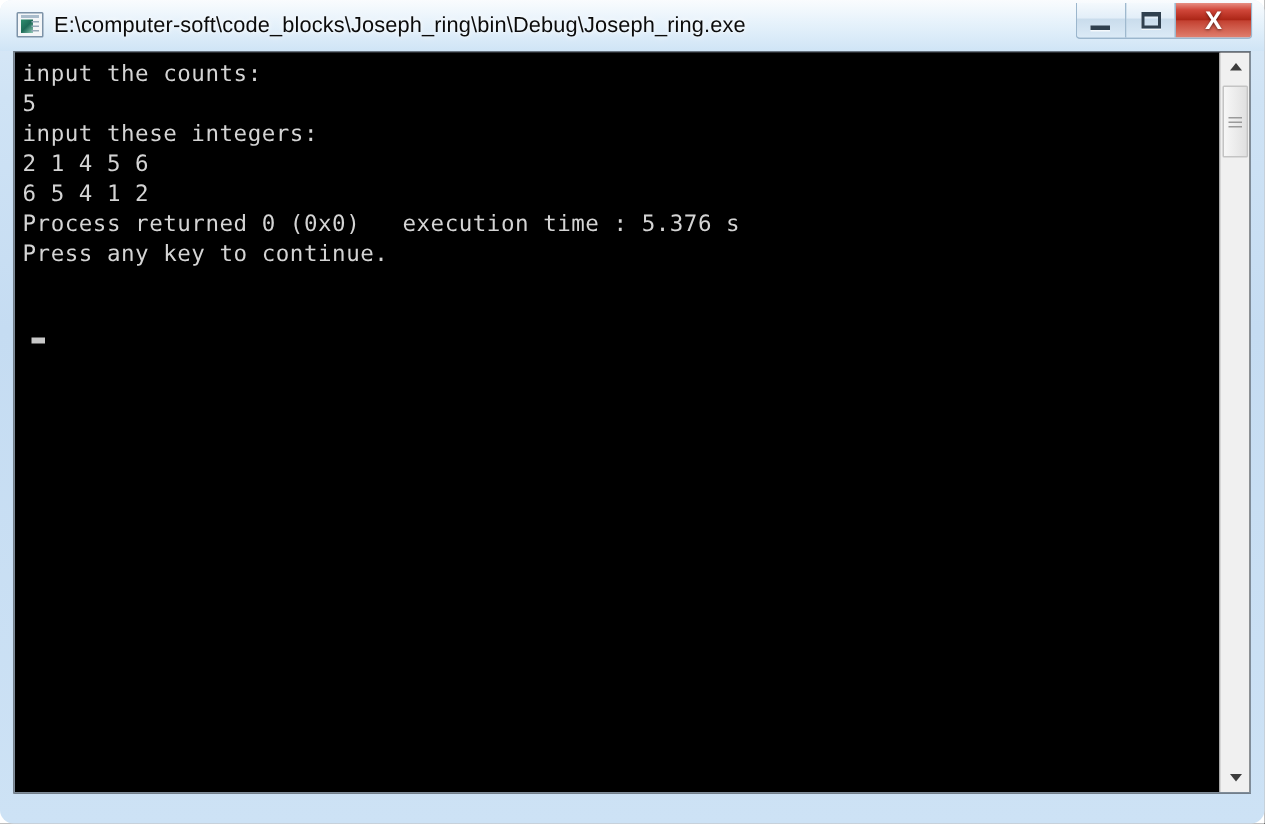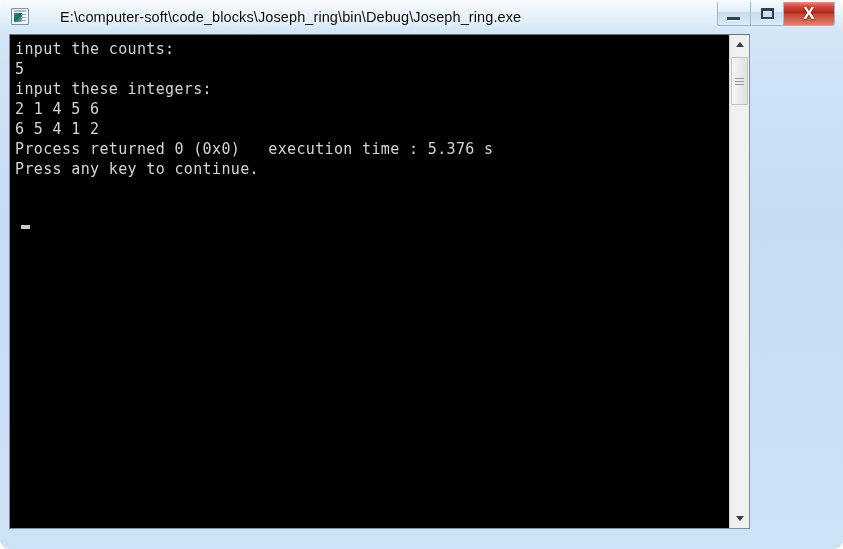--- a/index.html
+++ b/index.html
@@ -74,21 +74,20 @@
   #title-text {
     position: absolute;
     left: 36px; top: 7px;
     height: 20px;
     line-height: 20px;
     font-size: 14.5px;
     color: #0b0b0b;
     white-space: nowrap;
     letter-spacing: 0.1px;
     text-shadow: 0 0 3px rgba(255,255,255,0.9), 0 0 6px rgba(255,255,255,0.8);
-    margin-left: 24px;
   }
 
   
   #win-controls {
     position: absolute;
     right: 8px; top: 2px;
     height: 24px;
     display: flex;
     align-items: stretch;
     border: 1px solid #9bb6cd;
@@ -139,21 +138,21 @@
     font-family: "Liberation Sans", sans-serif;
     line-height: 23px;
     text-align: center;
     text-shadow: 0 1px 2px rgba(0,0,0,0.55);
   }
 
   
   #client-area {
     position: absolute;
     left: 9px; top: 34px;
-    width: 741px;
+    width: 825px;
     height: 495px;
     background: #000000;
     border: 1px solid #7f8c99;
     border-top-color: #68737e;
     overflow: hidden;
   }
 
   #console-screen {
     position: absolute;
     left: 0; top: 0;

